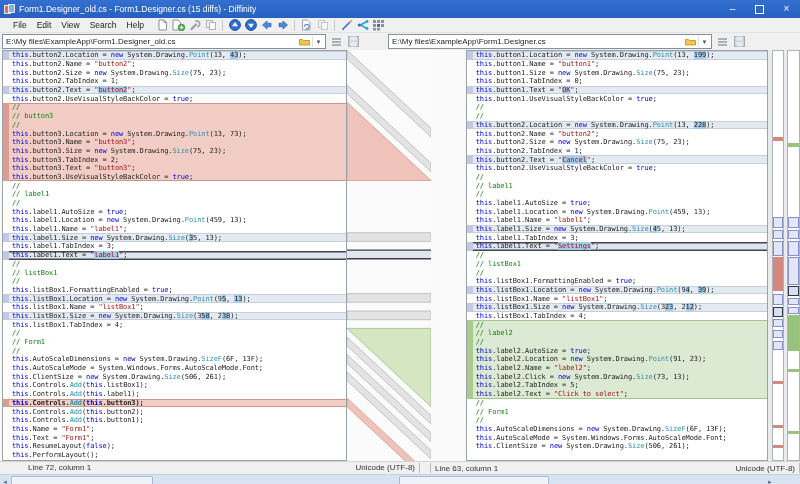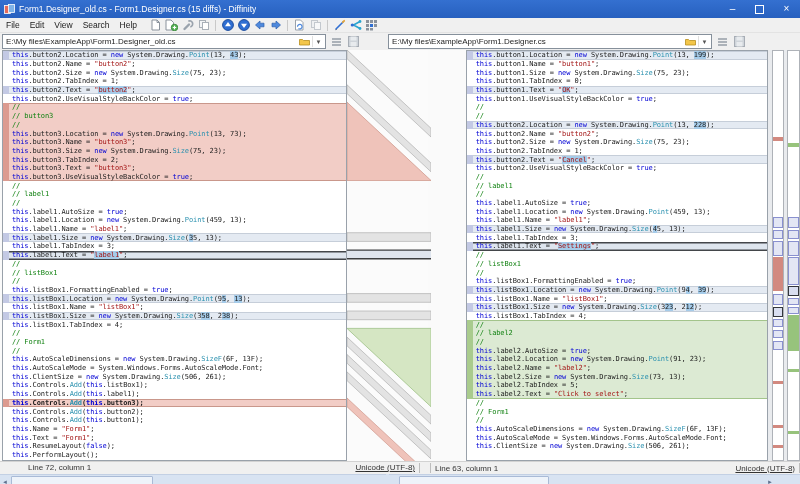--- a/index.html
+++ b/index.html
@@ -7,21 +7,21 @@
        font-family:"Liberation Sans",sans-serif;-webkit-font-smoothing:antialiased;}
   .titlebar{height:18px;background:linear-gradient(#3470d0,#2760bf);display:flex;align-items:center;
             color:#fff;font-size:8.5px;padding-left:4px;gap:4px;}
   .app-title{white-space:nowrap;overflow:hidden;}
   .win-btns{margin-left:auto;display:flex;height:18px;}
   .win-btn{width:27px;height:18px;display:flex;align-items:center;justify-content:center;
            color:#fff;font-size:10px;line-height:10px;}
   .maxbox{width:7px;height:7px;border:1px solid #fff;display:inline-block;}
 
   .menubar{height:14px;background:#f0f0f0;display:flex;align-items:center;font-size:8.5px;
-           color:#222;padding-left:1px;border-bottom:1px solid #e3e3e3;}
+           color:#222;padding-left:8px;border-bottom:1px solid #e3e3e3;}
   .menu-item{padding:0 5px;height:14px;display:flex;align-items:center;}
   .toolbar{display:flex;align-items:center;margin-left:6px;gap:1px;}
   .tb-btn{width:15px;height:13px;display:flex;align-items:center;justify-content:center;}
   .tb-sep{width:1px;height:11px;background:#c9c9c9;margin:0 3px;}
 
   .pathrow{height:17px;background:#f0f0f0;display:flex;align-items:center;padding:0 2px;gap:3px;}
   .path-box{height:13px;background:#fff;border:1px solid #86909b;display:flex;align-items:center;
             font-size:8px;color:#1e1e1e;padding:0 1px 0 3px;}
   .path-text{flex:1;white-space:nowrap;overflow:hidden;}
   .box-l{width:318px;}
@@ -63,21 +63,21 @@
   .ovwrap{flex:1;display:flex;gap:3px;padding-left:4px;background:#e9ebee;}
   .strip{width:12px;height:411px;background:#fff;border:1px solid #aeb2b8;box-sizing:border-box;position:relative;}
   .strip2{width:13px;}
   .seg{position:absolute;left:0;right:0;}
 
   .statusbar{height:12px;background:#f0f0f0;border-top:1px solid #d2d2d2;display:flex;align-items:center;
              font-size:8px;color:#333;}
   .st-l{width:396px;display:flex;padding-left:24px;}
   .st-r{flex:1;display:flex;align-items:center;}
   .st-pos{padding-left:4px;}
-  .st-enc{margin-left:auto;padding-right:4px;text-decoration:underline;}
+  .st-enc{margin-left:auto;padding-right:4px;}
   .st-sep{width:1px;height:10px;background:#bdbdbd;}
 
   .hscroll{height:13px;background:#d8e3f2;display:flex;}
   .track{position:relative;height:13px;background:#d8e3f2;border-top:1px solid #c3d0e4;}
   .track-l{width:386px;}
   .track-r{width:386px;margin-left:3px;}
   .thumb{position:absolute;top:1px;height:10px;background:#eef3fa;border:1px solid #a9bad6;border-radius:1px;}
   .sc-arrow{position:absolute;top:0;width:10px;height:13px;display:flex;align-items:center;justify-content:center;
             font-size:6px;color:#5d6f8d;}
   .corner{flex:1;background:#d8e3f2;border-top:1px solid #c3d0e4;}
@@ -356,21 +356,21 @@
       <div class="line l-c"><span class="gut"></span><span class="code"><span class="tk-kw">this</span><span class="tk-pl">.listBox1.Location = </span><span class="tk-kw">new</span><span class="tk-pl"> System.Drawing.</span><span class="tk-ty">Point</span><span class="tk-pl">(9</span><span class="tk-pl hl">4</span><span class="tk-pl">, </span><span class="tk-pl hl">39</span><span class="tk-pl">);</span></span></div>
       <div class="line"><span class="gut"></span><span class="code"><span class="tk-kw">this</span><span class="tk-pl">.listBox1.Name = </span><span class="tk-str">"listBox1"</span><span class="tk-pl">;</span></span></div>
       <div class="line l-c"><span class="gut"></span><span class="code"><span class="tk-kw">this</span><span class="tk-pl">.listBox1.Size = </span><span class="tk-kw">new</span><span class="tk-pl"> System.Drawing.</span><span class="tk-ty">Size</span><span class="tk-pl">(3</span><span class="tk-pl hl">23</span><span class="tk-pl">, 2</span><span class="tk-pl hl">12</span><span class="tk-pl">);</span></span></div>
       <div class="line"><span class="gut"></span><span class="code"><span class="tk-kw">this</span><span class="tk-pl">.listBox1.TabIndex = 4;</span></span></div>
       <div class="line l-a e-t"><span class="gut"></span><span class="code"><span class="tk-com">//</span></span></div>
       <div class="line l-a"><span class="gut"></span><span class="code"><span class="tk-com">// label2</span></span></div>
       <div class="line l-a"><span class="gut"></span><span class="code"><span class="tk-com">//</span></span></div>
       <div class="line l-a"><span class="gut"></span><span class="code"><span class="tk-kw">this</span><span class="tk-pl">.label2.AutoSize = </span><span class="tk-kw">true</span><span class="tk-pl">;</span></span></div>
       <div class="line l-a"><span class="gut"></span><span class="code"><span class="tk-kw">this</span><span class="tk-pl">.label2.Location = </span><span class="tk-kw">new</span><span class="tk-pl"> System.Drawing.</span><span class="tk-ty">Point</span><span class="tk-pl">(91, 23);</span></span></div>
       <div class="line l-a"><span class="gut"></span><span class="code"><span class="tk-kw">this</span><span class="tk-pl">.label2.Name = </span><span class="tk-str">"label2"</span><span class="tk-pl">;</span></span></div>
-      <div class="line l-a"><span class="gut"></span><span class="code"><span class="tk-kw">this</span><span class="tk-pl">.label2.Size = </span><span class="tk-kw">new</span><span class="tk-pl"> System.Drawing.</span><span class="tk-ty">Size</span><span class="tk-pl">(73, 13);</span></span></div>
+      <div class="line l-a"><span class="gut"></span><span class="code"><span class="tk-kw">this</span><span class="tk-pl">.label2.Click = </span><span class="tk-kw">new</span><span class="tk-pl"> System.Drawing.</span><span class="tk-ty">Size</span><span class="tk-pl">(73, 13);</span></span></div>
       <div class="line l-a"><span class="gut"></span><span class="code"><span class="tk-kw">this</span><span class="tk-pl">.label2.TabIndex = 5;</span></span></div>
       <div class="line l-a e-b"><span class="gut"></span><span class="code"><span class="tk-kw">this</span><span class="tk-pl">.label2.Text = </span><span class="tk-str">"Click to select"</span><span class="tk-pl">;</span></span></div>
       <div class="line"><span class="gut"></span><span class="code"><span class="tk-com">//</span></span></div>
       <div class="line"><span class="gut"></span><span class="code"><span class="tk-com">// Form1</span></span></div>
       <div class="line"><span class="gut"></span><span class="code"><span class="tk-com">//</span></span></div>
       <div class="line"><span class="gut"></span><span class="code"><span class="tk-kw">this</span><span class="tk-pl">.AutoScaleDimensions = </span><span class="tk-kw">new</span><span class="tk-pl"> System.Drawing.</span><span class="tk-ty">SizeF</span><span class="tk-pl">(6F, 13F);</span></span></div>
       <div class="line"><span class="gut"></span><span class="code"><span class="tk-kw">this</span><span class="tk-pl">.AutoScaleMode = System.Windows.Forms.AutoScaleMode.Font;</span></span></div>
       <div class="line"><span class="gut"></span><span class="code"><span class="tk-kw">this</span><span class="tk-pl">.ClientSize = </span><span class="tk-kw">new</span><span class="tk-pl"> System.Drawing.</span><span class="tk-ty">Size</span><span class="tk-pl">(506, 261);</span></span></div>
     </div>
   <div class="ovwrap">

